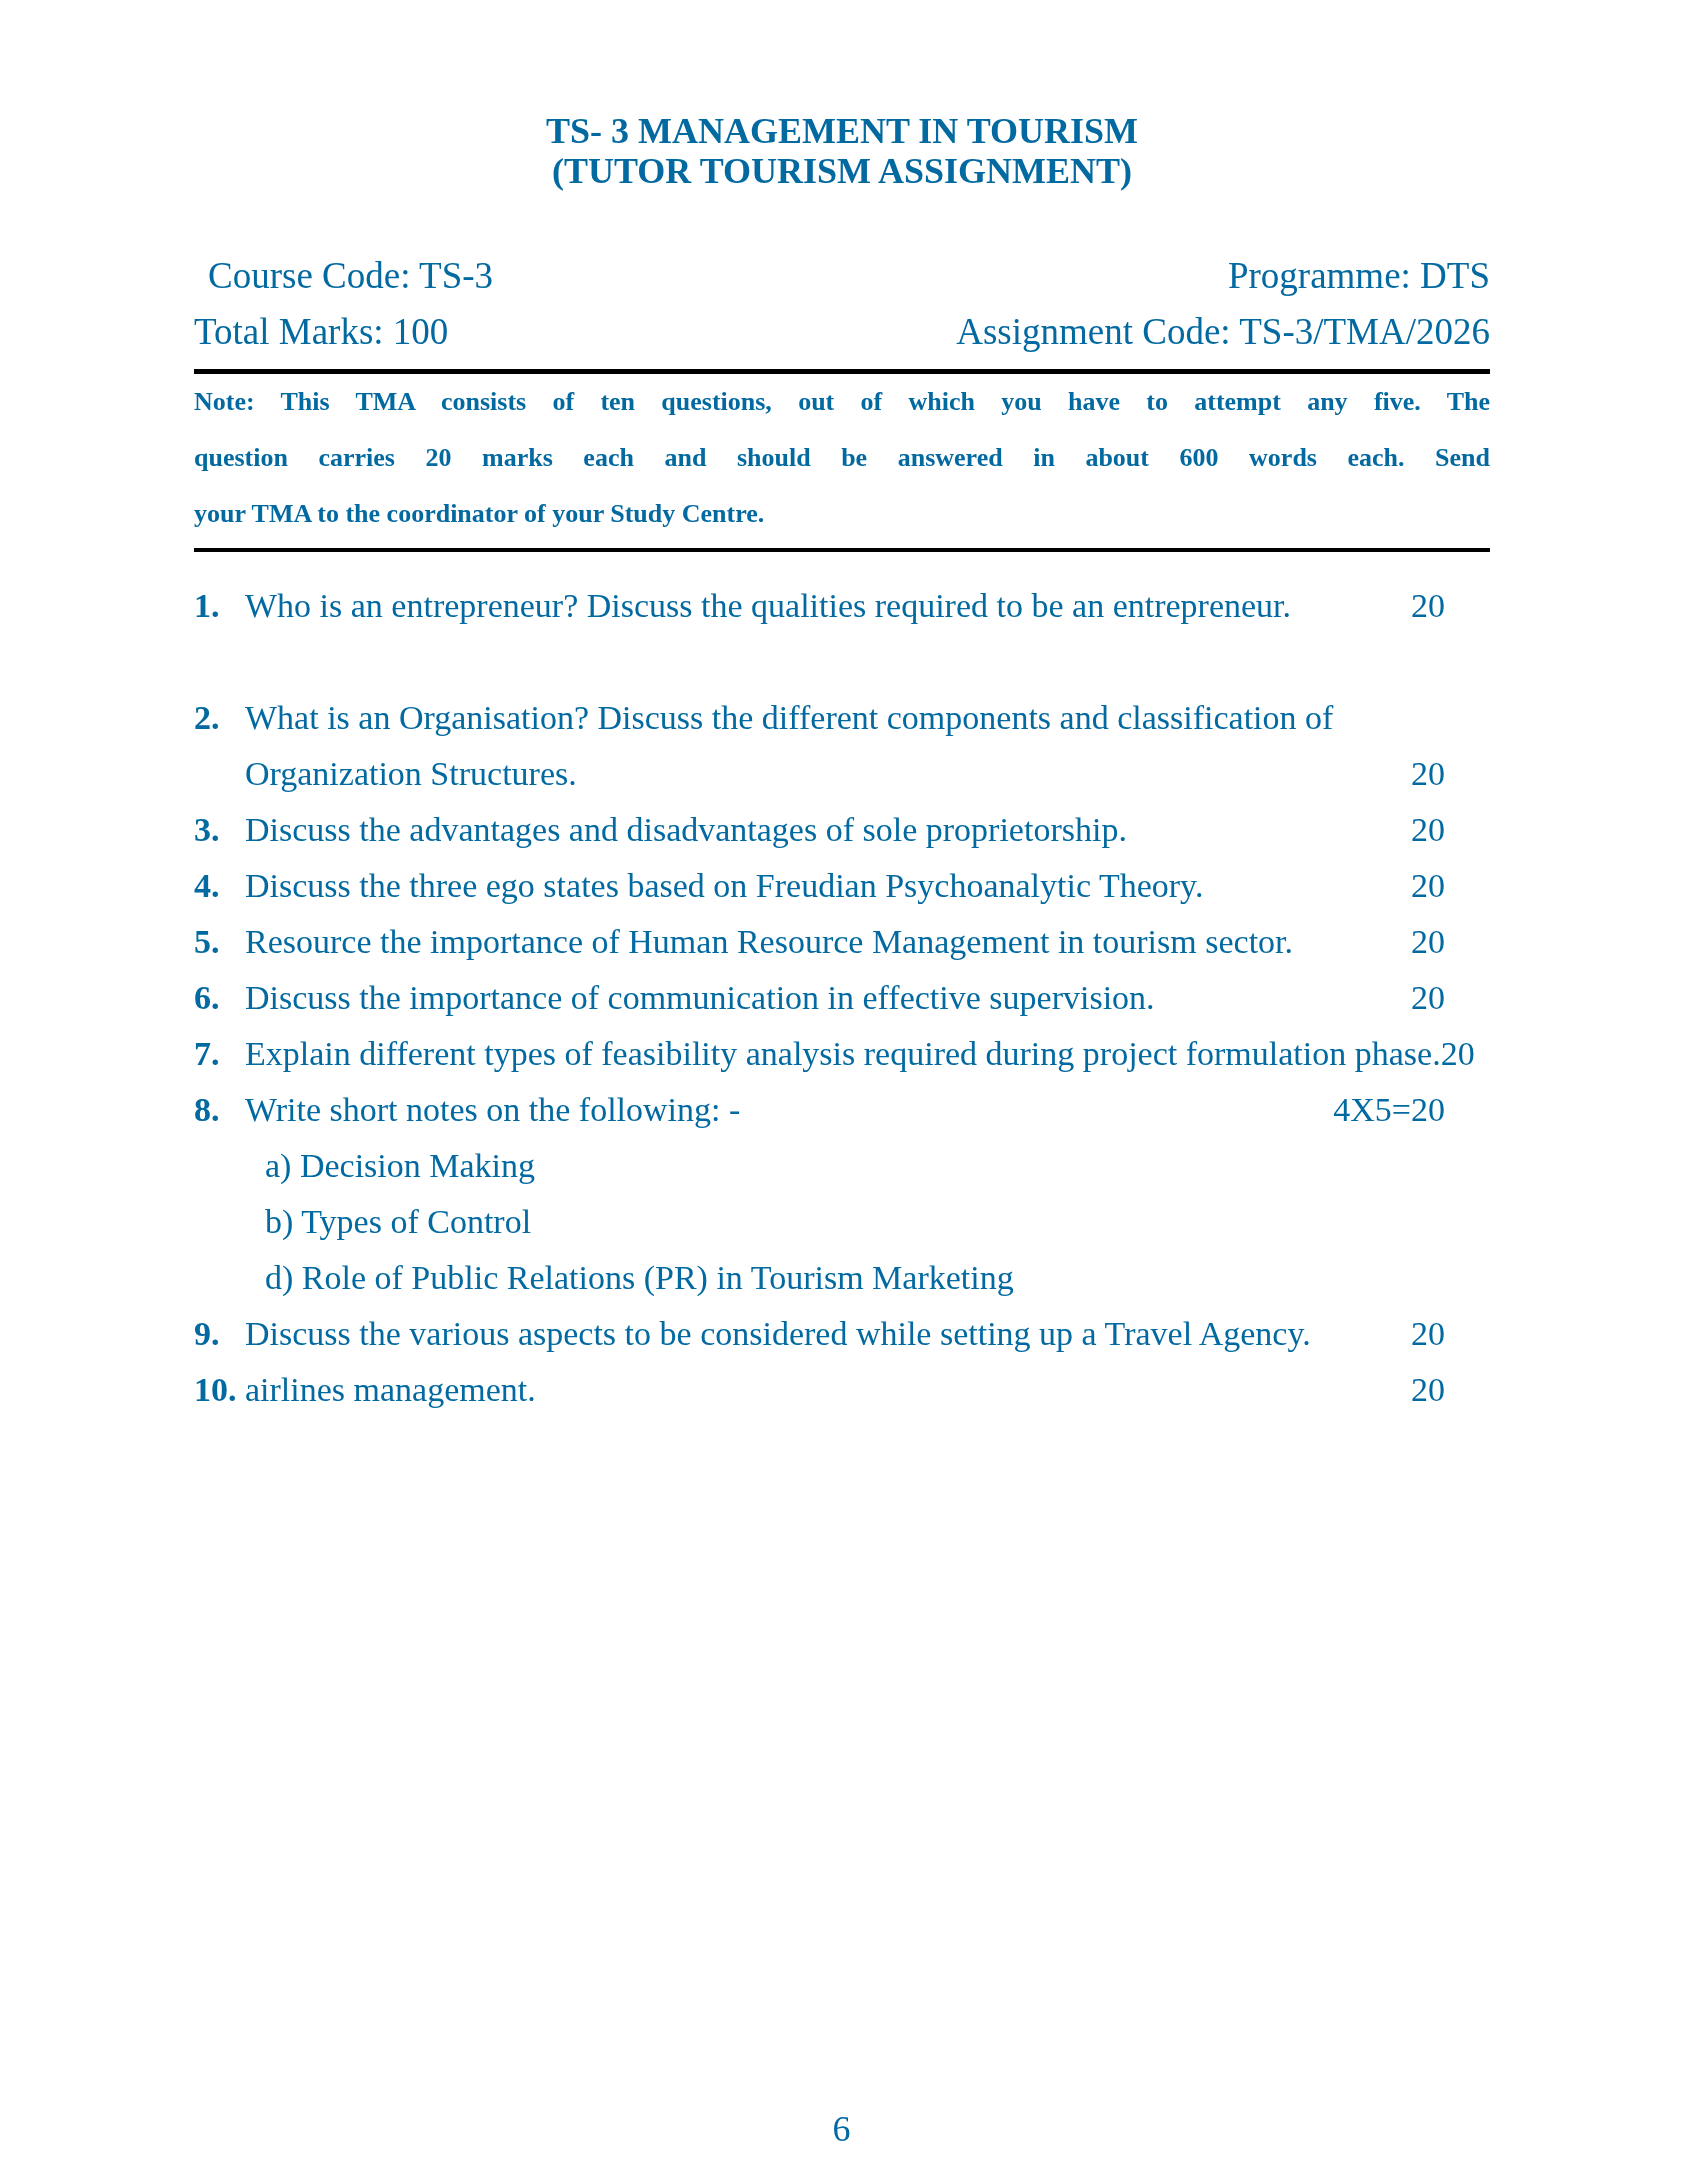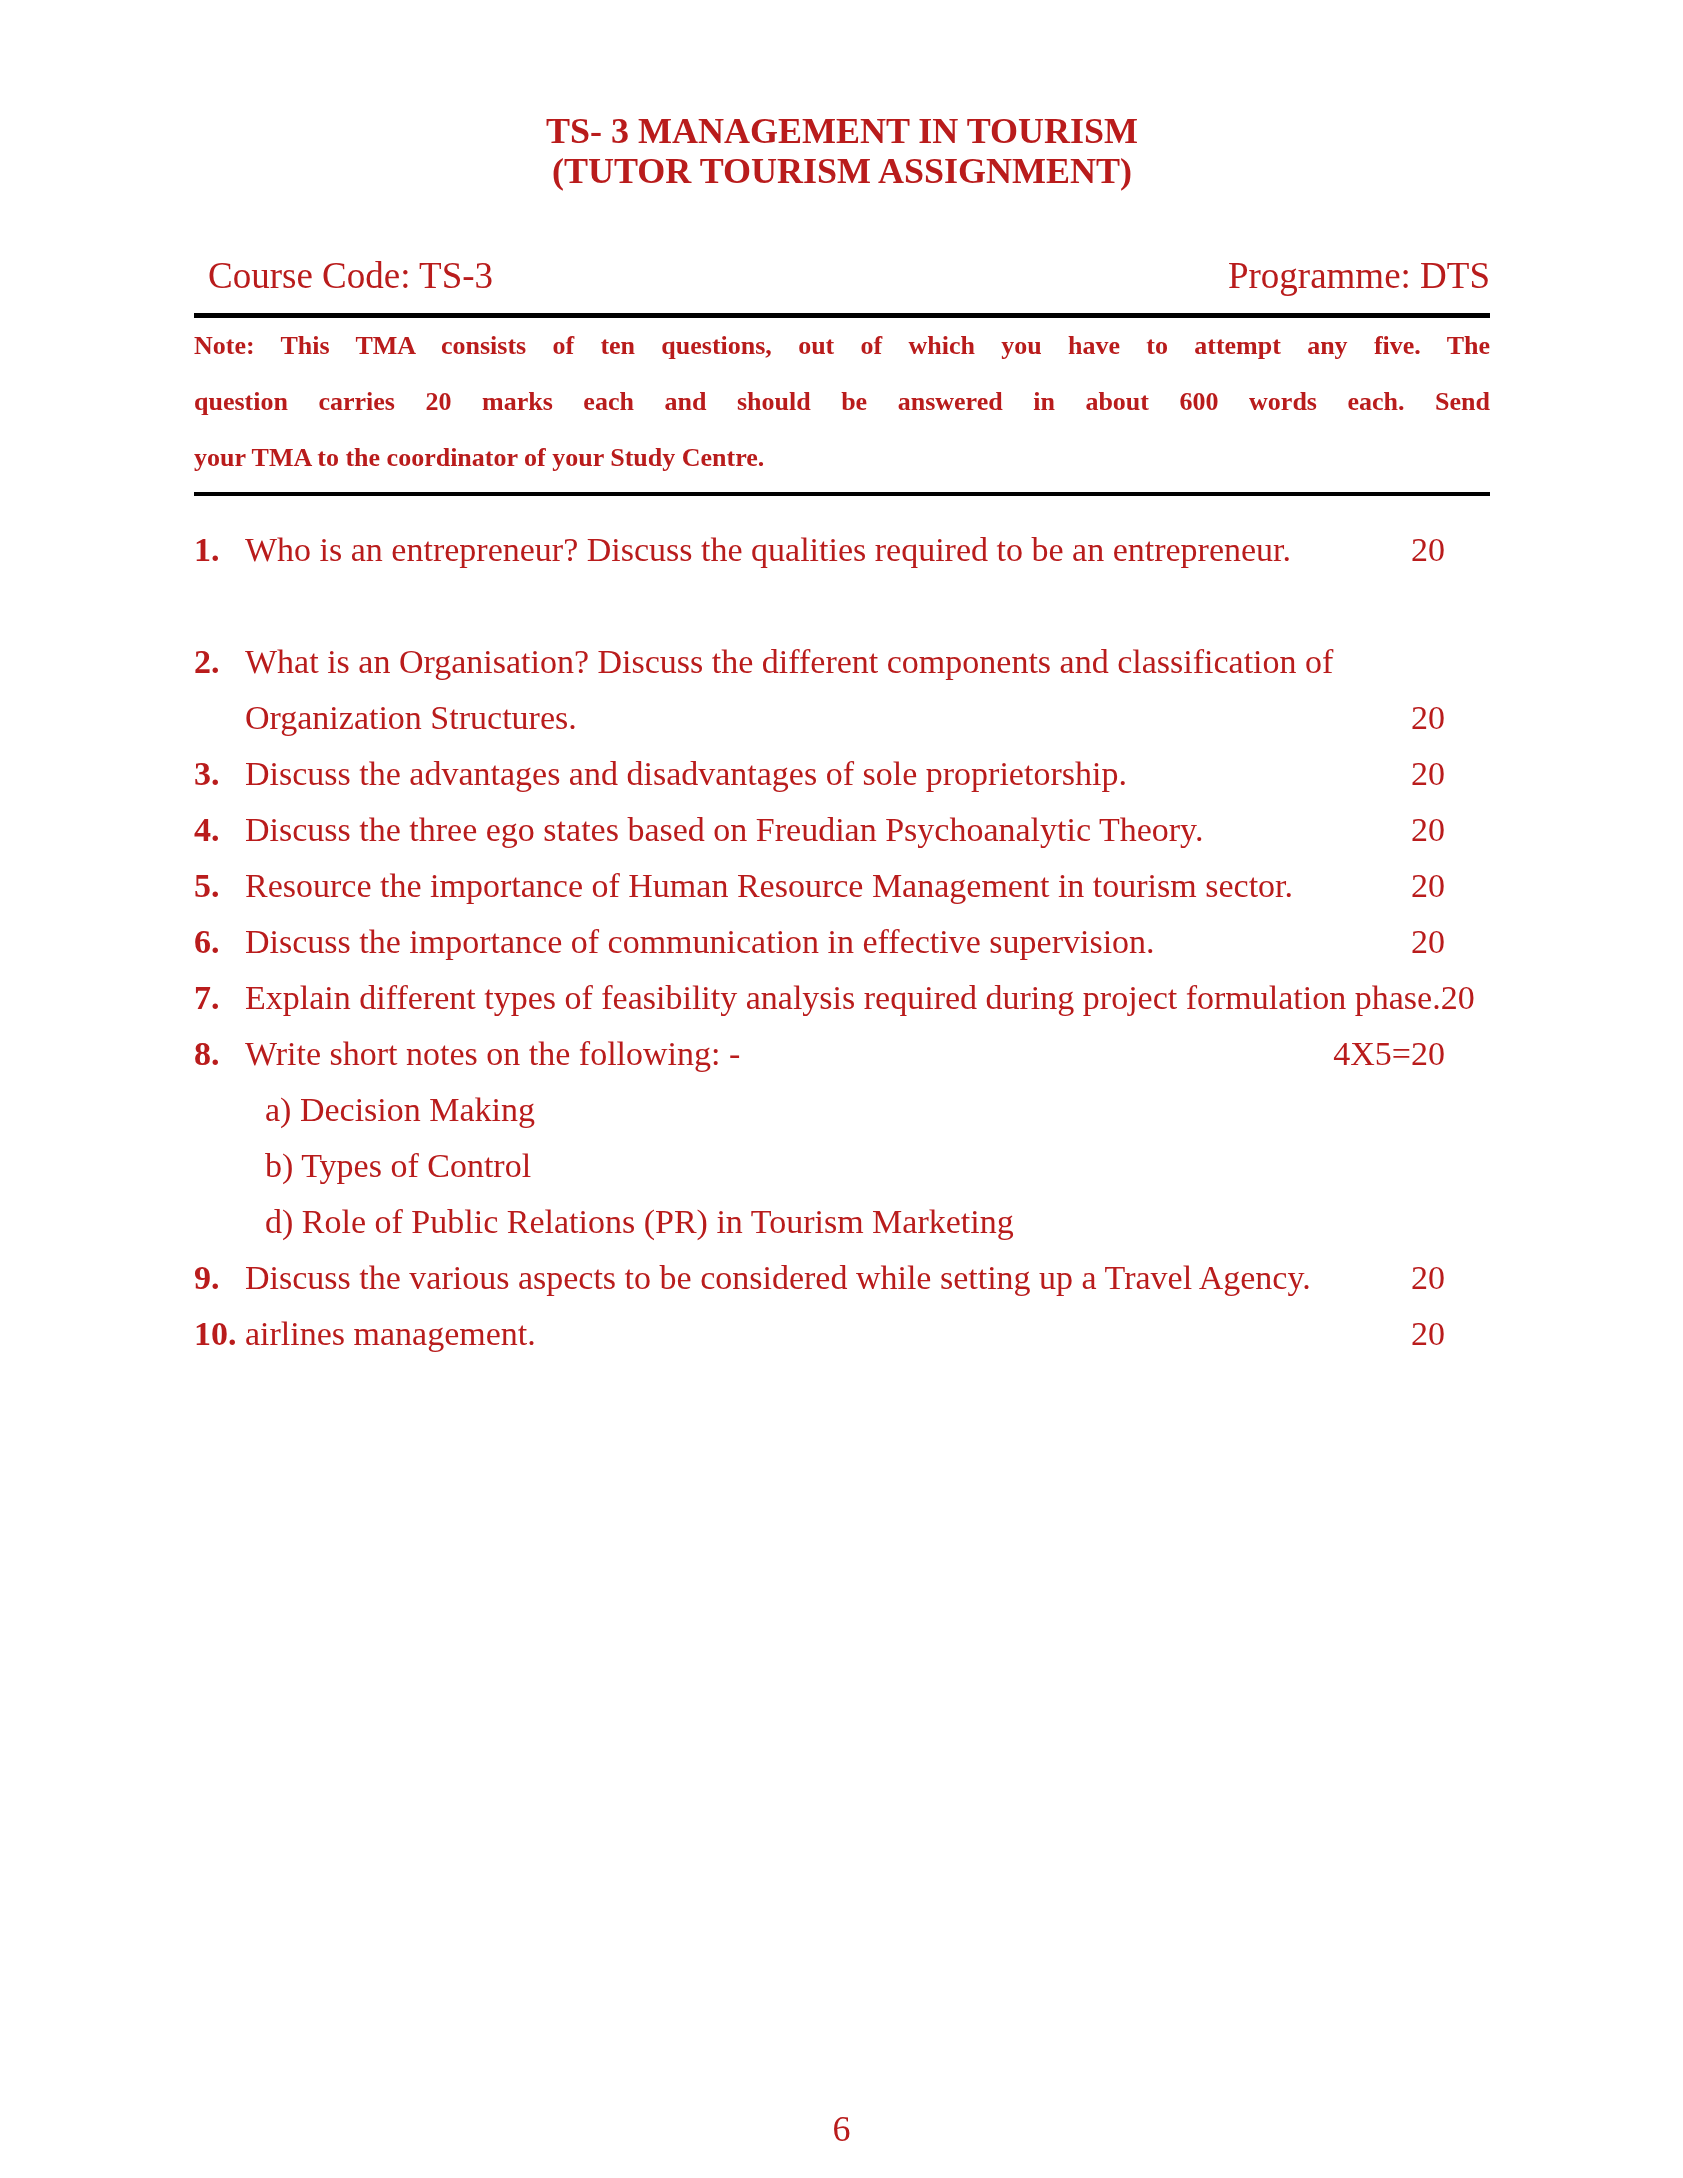--- a/index.html
+++ b/index.html
@@ -1,18 +1,18 @@
 <!DOCTYPE html>
 <html><head>
 <meta charset="utf-8">
 <style>
   html,body { margin:0; padding:0; background:#fff; }
   .page {
     position:relative; width:1683px; height:2178px; background:#ffffff;
-    font-family:"Liberation Serif", serif; color:#b91c1c; overflow:hidden;
+    font-family:"Liberation Serif", serif; color:#0369a1; overflow:hidden;
   }
   .content { position:absolute; left:194px; top:0; width:1296px; }
 
   .title-block { padding-top:111px; text-align:center; font-weight:700; font-size:36px; line-height:40px; }
 
   .hdr-row { display:flex; justify-content:space-between; font-weight:400; font-size:37px; line-height:48px; }
   .hdr-row1 { margin-top:61px; }
   .hdr-row1 .hdr-left { padding-left:14px; }
   .hdr-row2 { margin-top:8px; }
 
@@ -43,20 +43,24 @@
   <div class="content">
 
     <div class="title-block">
       <div>TS- 3 MANAGEMENT IN TOURISM</div>
       <div>(TUTOR TOURISM ASSIGNMENT)</div>
     </div>
 
     <div class="hdr-row hdr-row1">
       <span class="hdr-left">Course Code: TS-3</span>
       <span class="hdr-right">Programme: DTS</span>
+    </div>
+    <div class="hdr-row hdr-row2">
+      <span class="hdr-left">Total Marks: 100</span>
+      <span class="hdr-right">Assignment Code: TS-3/TMA/2026</span>
     </div>
 
     <hr class="rule rule1">
 
     <div class="note">
       <div class="note-line">Note: This TMA consists of ten questions, out of which you have to attempt any five. The</div>
       <div class="note-line">question carries 20 marks each and should be answered in about 600 words each. Send</div>
       <div class="note-line last">your TMA to the coordinator of your Study Centre.</div>
     </div>
 

